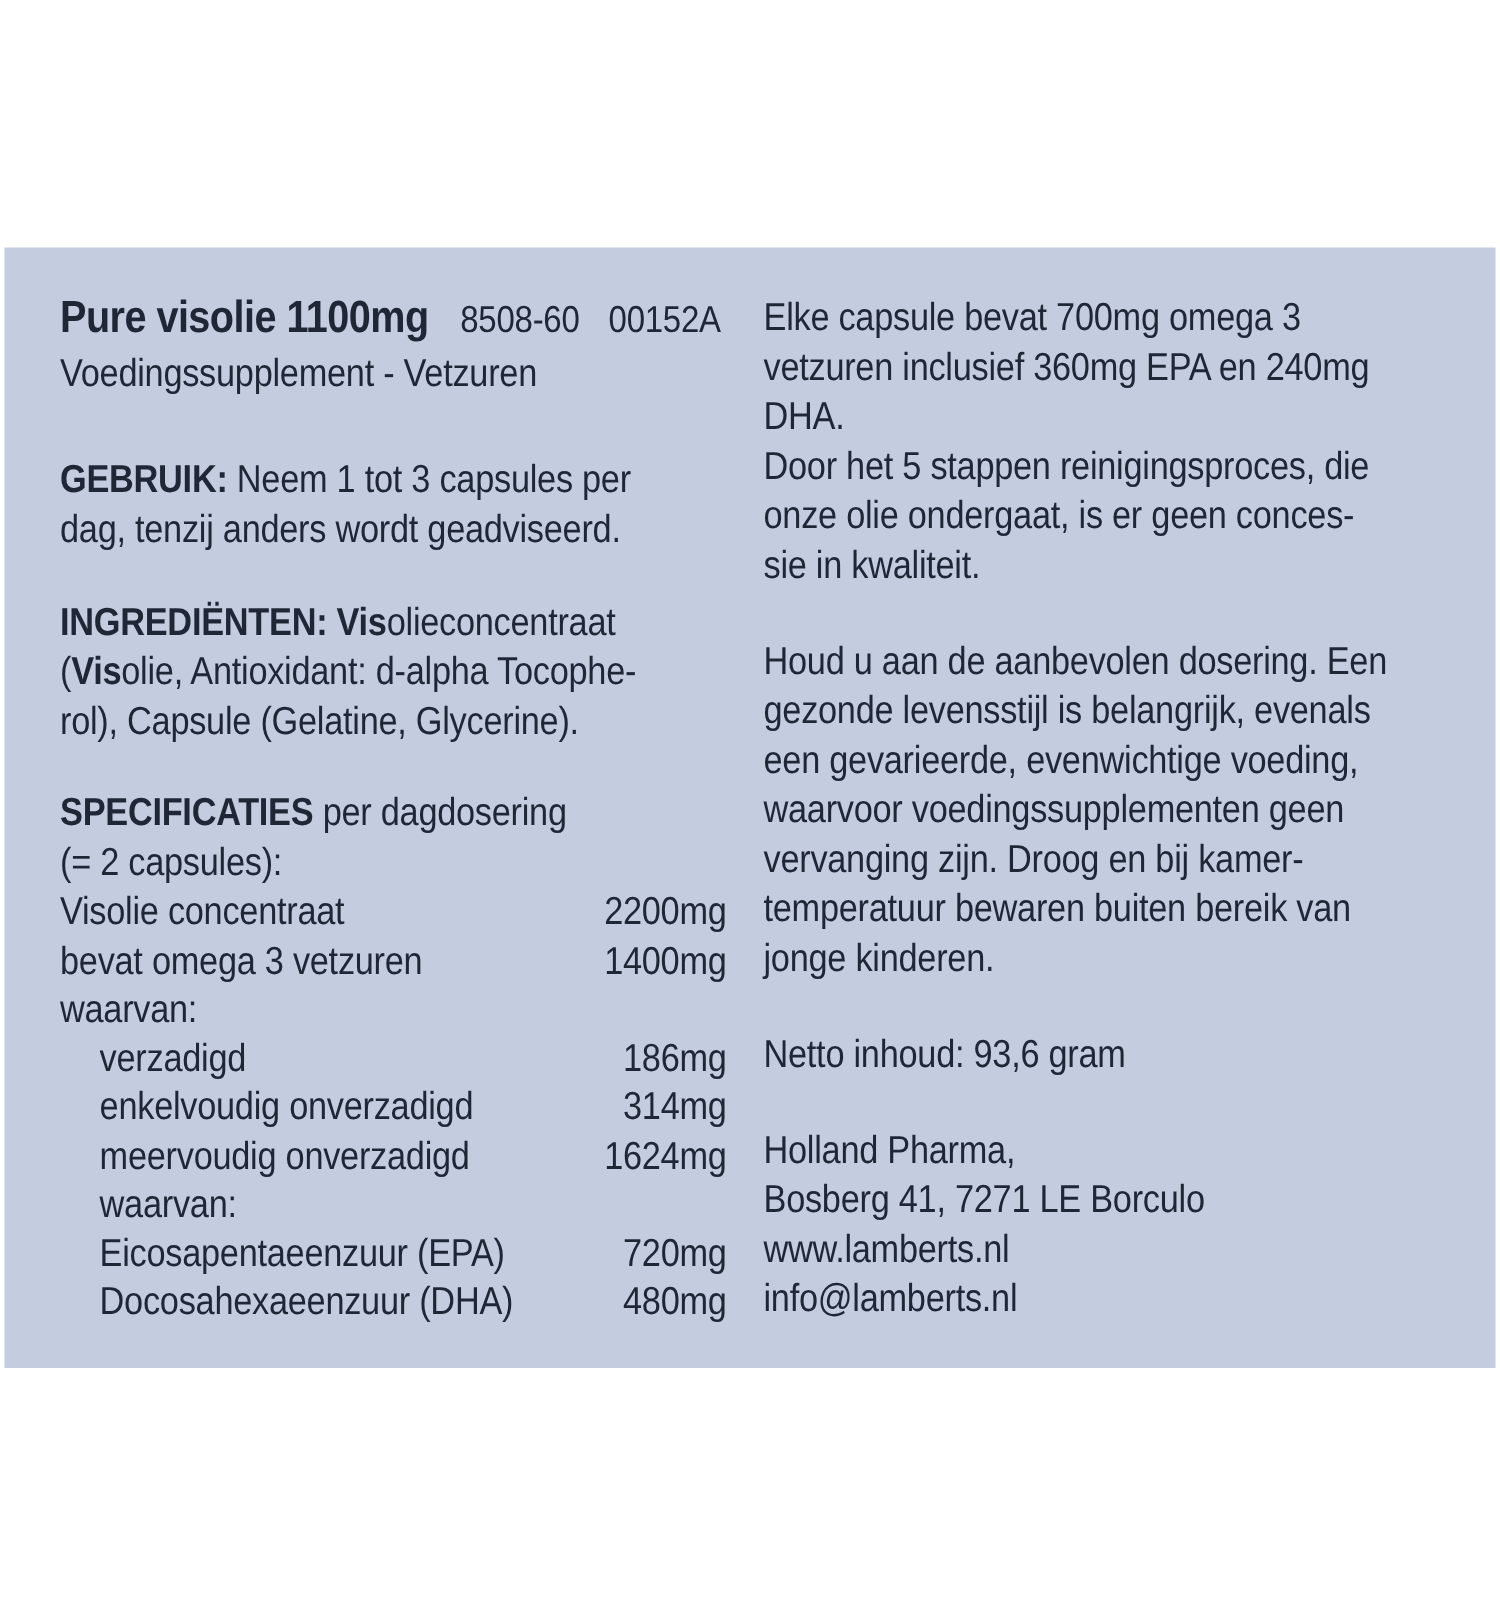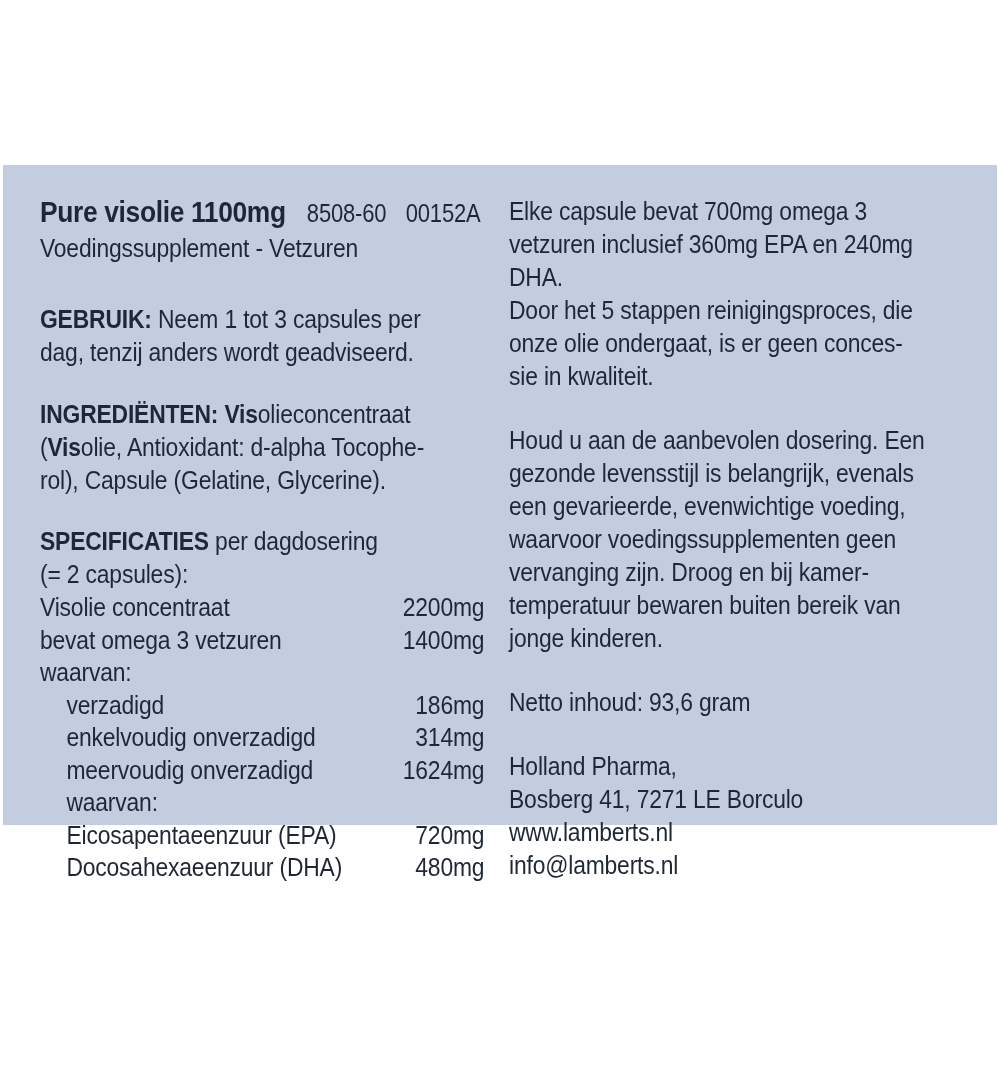--- a/index.html
+++ b/index.html
@@ -15,21 +15,21 @@
     width: 1000px;
     height: 1082px;
     background: #ffffff;
     overflow: hidden;
   }
   .product-label {
     position: absolute;
     left: 3px;
     top: 165px;
     width: 994px;
-    height: 660px;
+    height: 747px;
     background: #c4cce0;
     color: #1f2737;
   }
   
   .col {
     position: absolute;
     transform: scaleX(0.88);
     transform-origin: 0 0;
     font-size: 26px;
     line-height: 33px;

